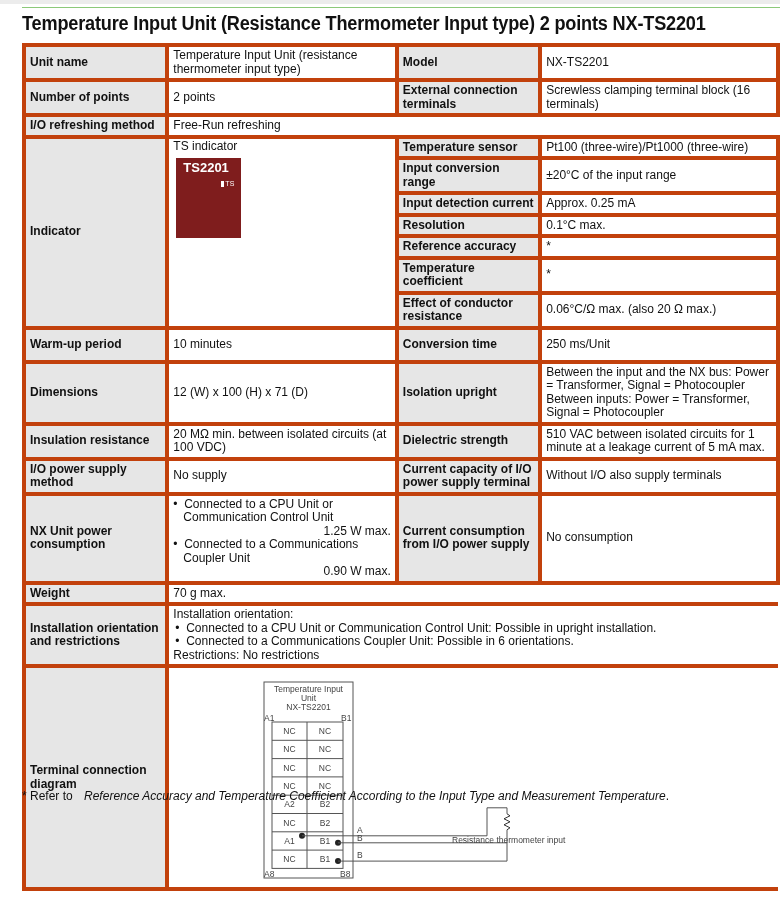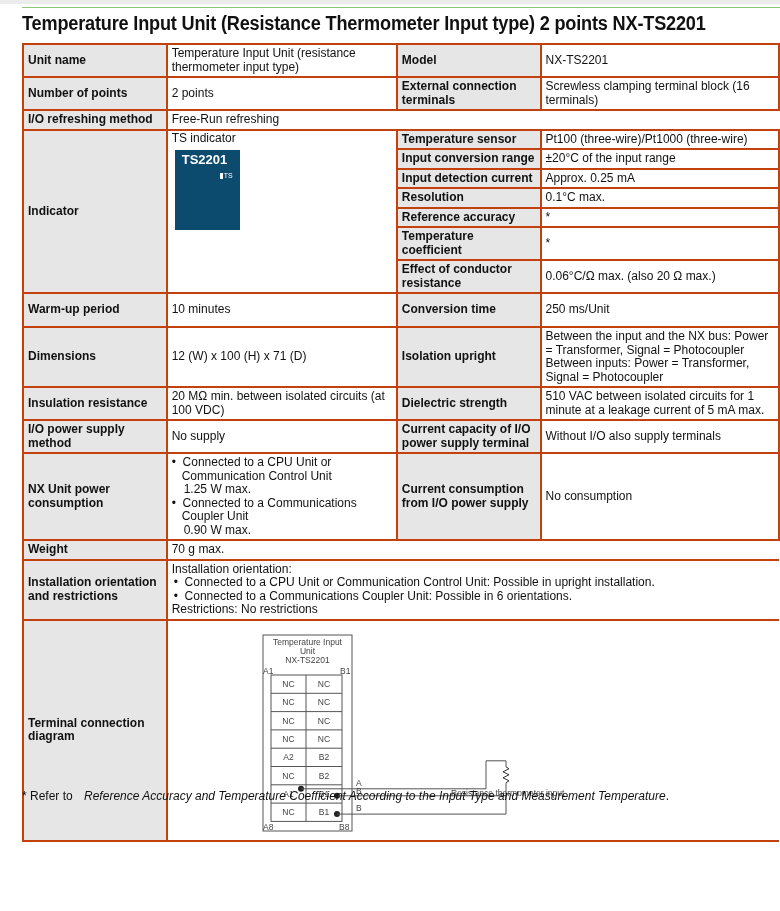--- a/index.html
+++ b/index.html
@@ -1,27 +1,27 @@
 <!DOCTYPE html>
 <html><head>
 <meta charset="utf-8">
 <style>
   html, body { margin:0; padding:0; background:#fff; }
   body { width:780px; height:911px; position:relative; overflow:hidden; font-family:"Liberation Sans", sans-serif; color:#111; }
   .topbar { position:absolute; left:0; top:0; width:780px; height:4px; background:#ececec; }
   .greenline { position:absolute; left:22px; top:7px; width:758px; height:1px; background:#8cc97a; }
   h1 { position:absolute; left:22px; top:12px; margin:0; font-size:19.5px; font-weight:bold; letter-spacing:-0.2px; white-space:nowrap; transform:scaleX(0.93); transform-origin:left top; }
   table.spec { position:absolute; left:22px; top:43px; width:758px; border-collapse:collapse; table-layout:fixed; font-size:12px; line-height:13.5px; }
-  table.spec td { border:2px solid #c2410c; padding:2px 4px; vertical-align:middle; }
+  table.spec td { border:4px solid #c2410c; padding:2px 4px; vertical-align:middle; }
   table.spec tr { border-top:1px solid #222; }
   table.spec td.h { background:#e6e6e6; font-weight:bold; }
   .c1 { width:138px; } .c2 { width:221px; } .c3 { width:138px; } .c4 { width:229px; }
   .bul { padding-left:10px; text-indent:-10px; }
-  .bul2 { padding-left:12px; }
-  .indic-box { width:65px; height:80px; background:#0c4a6e; margin:5px 0 4px 3px; position:relative; }
+  .bul2 { padding-left:12px;text-align:right; }
+  .indic-box { width:65px; height:80px; background:#7f1d1d; margin:5px 0 4px 3px; position:relative; }
   .indic-big { position:absolute; left:7px; top:3px; color:#fff; font-weight:bold; font-size:13px; }
   .indic-small { position:absolute; right:7px; top:19px; color:#fff; font-size:7px; }
   .indic-small:before { content:""; display:inline-block; width:3px; height:6px; background:#fff; margin-right:1px; vertical-align:-1px; }
   .footnote { position:absolute; left:22px; top:789px; font-size:12px; white-space:nowrap; }
   .footnote i { font-style:italic;margin-left:8px; }
   svg text { font-family:"Liberation Sans", sans-serif; }
 </style>
 </head>
 <body>
 

